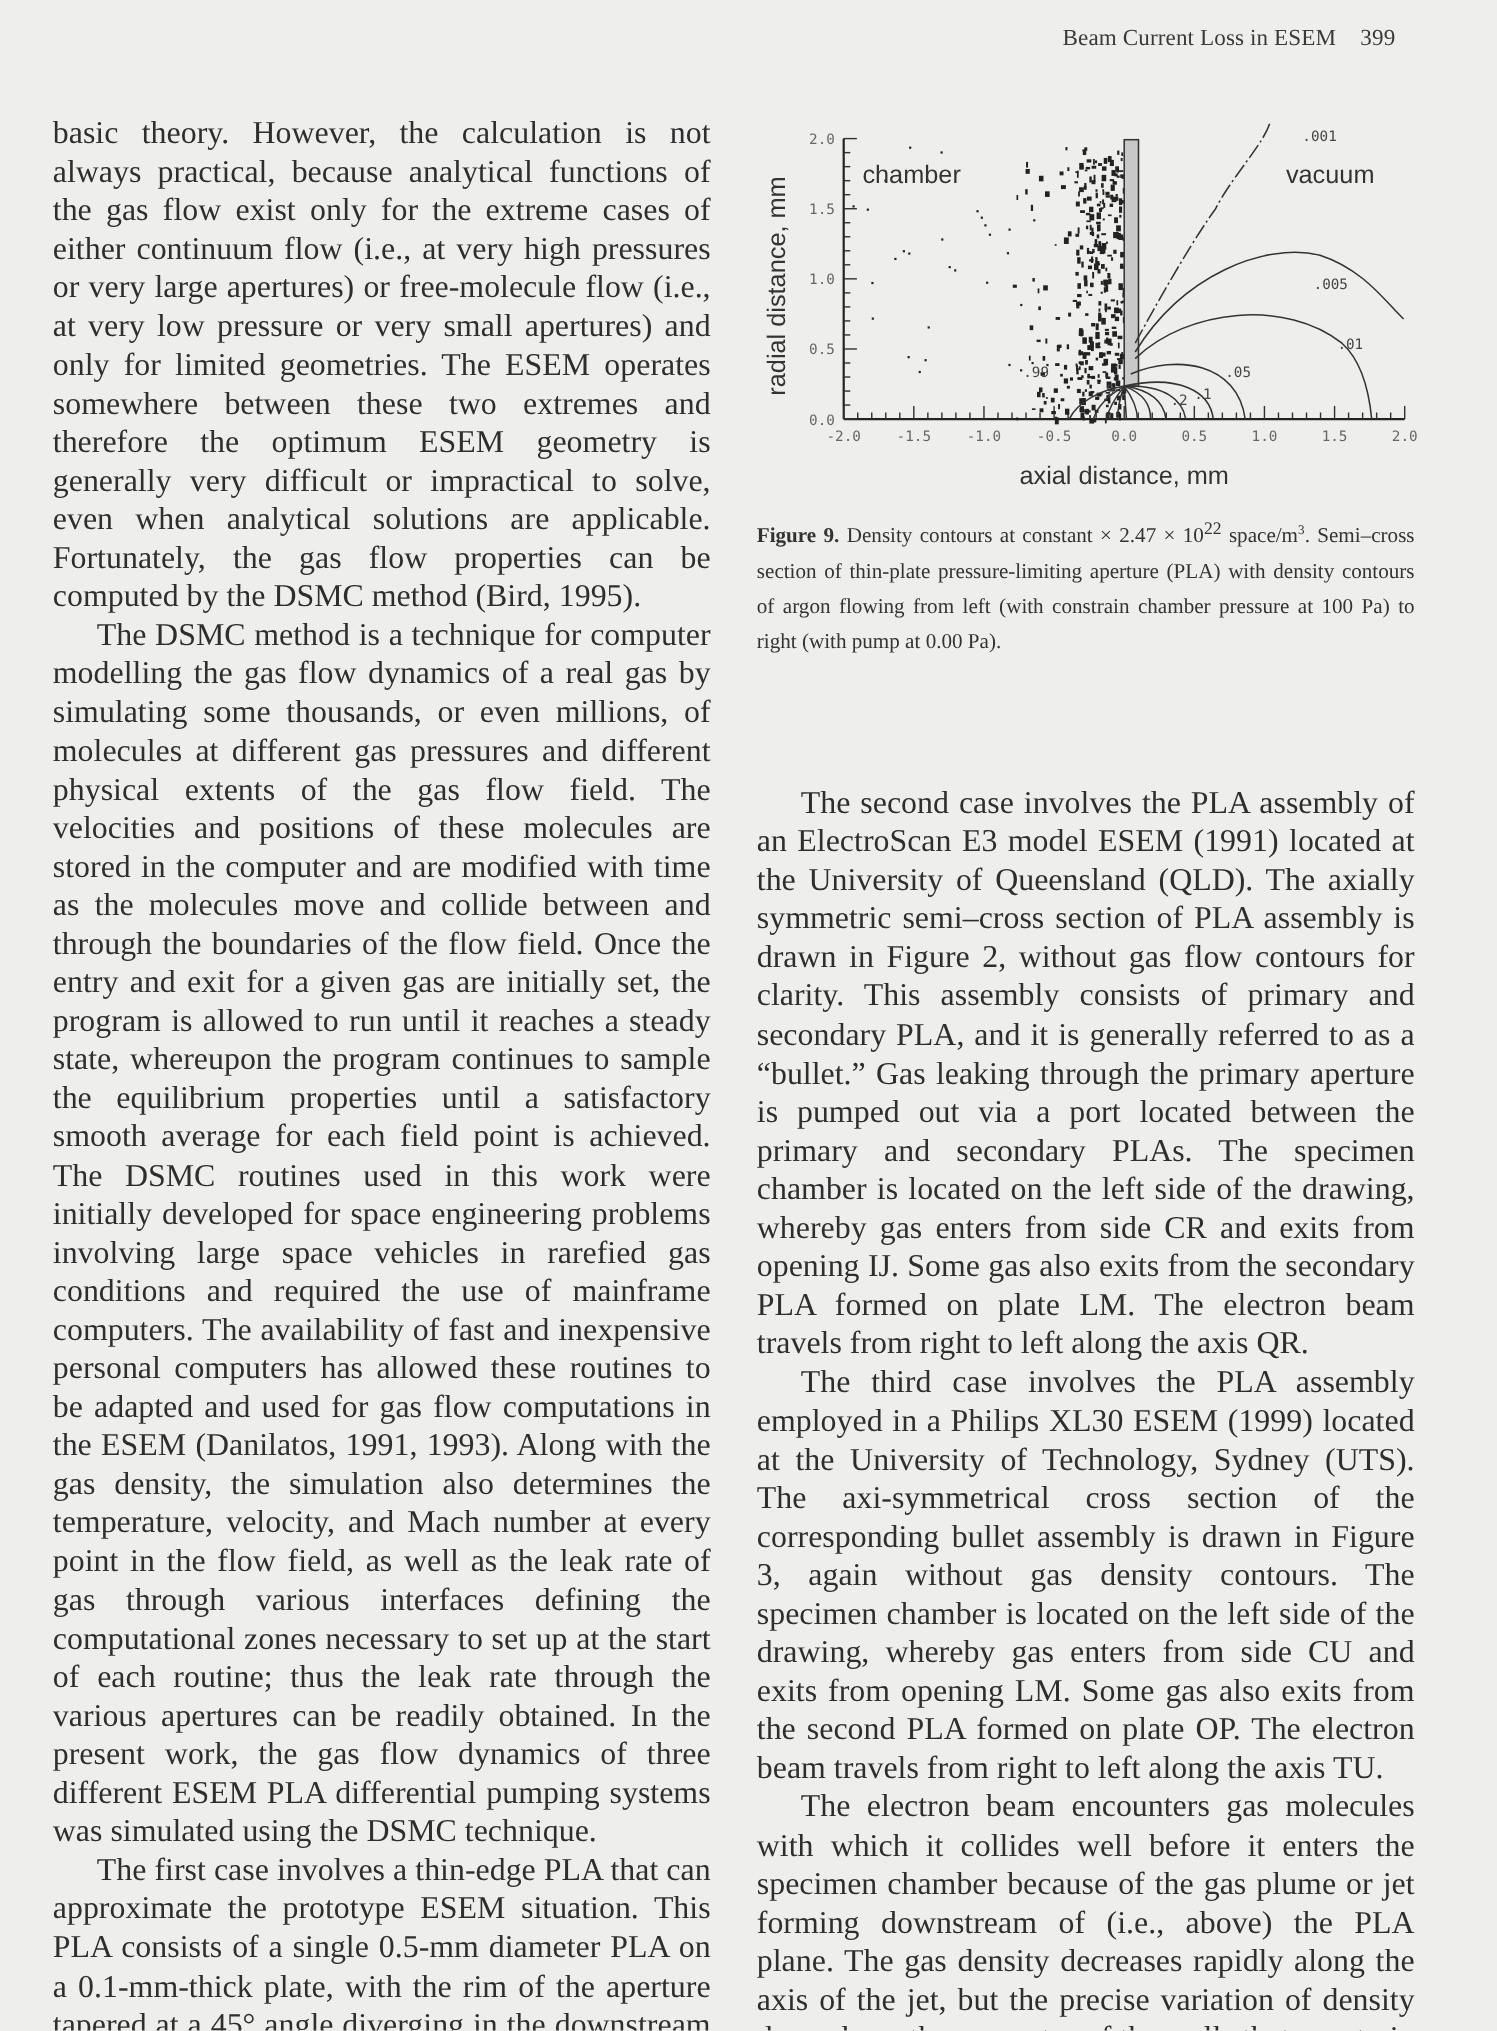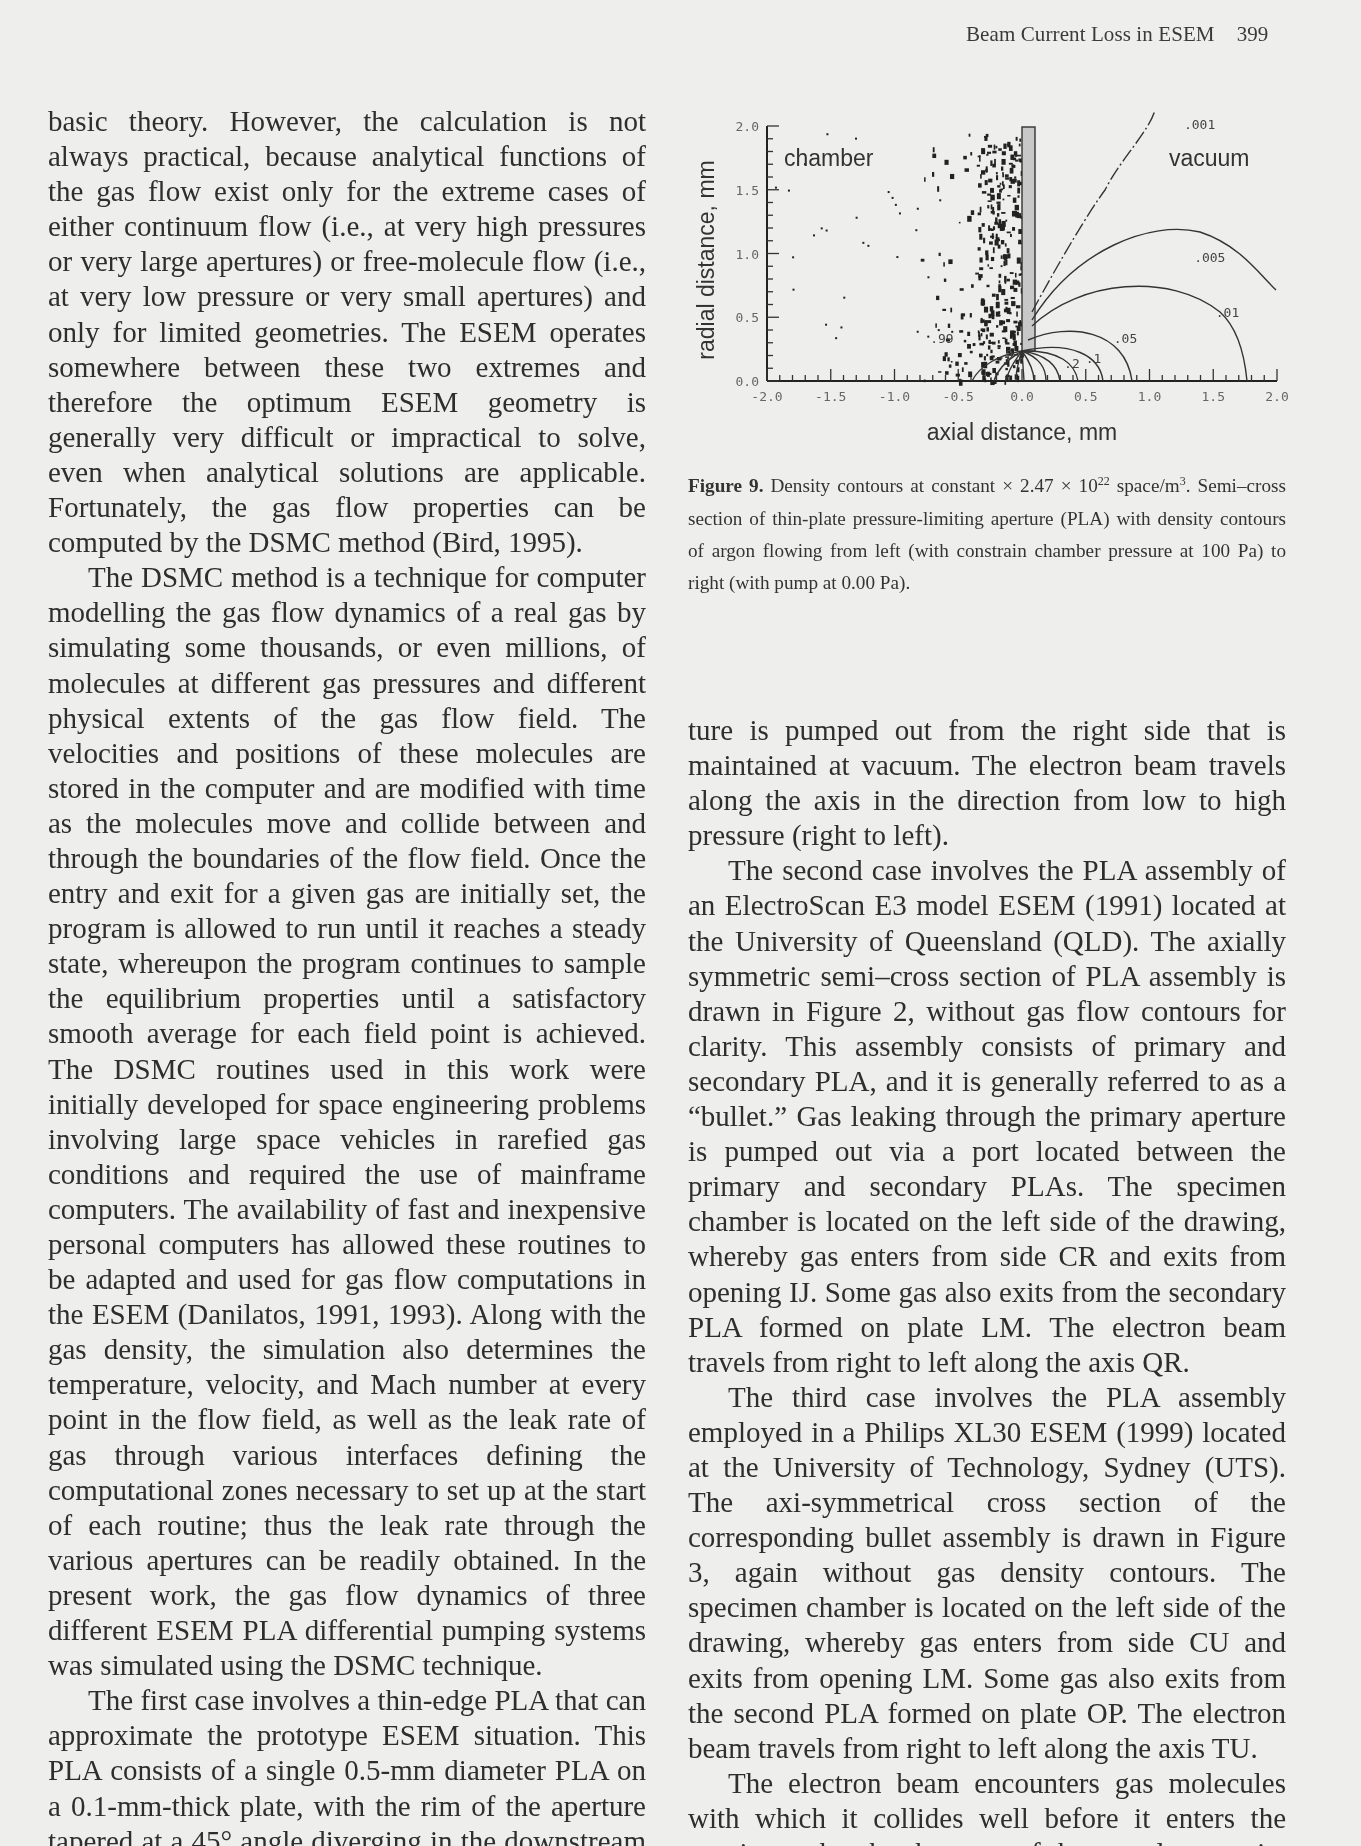--- a/index.html
+++ b/index.html
@@ -552,21 +552,20 @@
       </g>
 
     <text class="sans" x="104" y="66" font-size="23" fill="#333" id="lbl-chamber">chamber</text>
     <text class="sans" x="489" y="66" font-size="23" fill="#333" id="lbl-vacuum">vacuum</text>
 
     <text class="sans" x="342" y="340" text-anchor="middle" font-size="23" fill="#333" id="xlab">axial distance, mm</text>
   </svg>
 </div>
 
 <div class="caption">
-  <b>Figure 9.</b><span> Density contours at constant × 2.47 × 10</span><sup style="font-size:12px">22</sup><span> space/m</span><sup style="font-size:12px">3</sup><span>. Semi–cross section of thin-plate pressure-limiting aperture (PLA) with density contours of argon flowing from left (with constrain chamber pressure at 100 Pa) to right (with pump at 0.00 Pa).</span>
+  <b>Figure 9.</b><span> Density contours at constant × 2.47 × 10</span><sup style="font-size:16px">22</sup><span> space/m</span><sup style="font-size:12px">3</sup><span>. Semi–cross section of thin-plate pressure-limiting aperture (PLA) with density contours of argon flowing from left (with constrain chamber pressure at 100 Pa) to right (with pump at 0.00 Pa).</span>
 </div>
 
 <div class="col col-right">
-  <p>ture is pumped out from the right side that is maintained at vacuum. The electron beam travels along the axis in the direction from low to high pressure (right to left).</p>
   <p class="indent">The second case involves the PLA assembly of an ElectroScan E3 model ESEM (1991) located at the University of Queensland (QLD). The axially symmetric semi–cross section of PLA assembly is drawn in Figure 2, without gas flow contours for clarity. This assembly consists of primary and secondary PLA, and it is generally referred to as a “bullet.” Gas leaking through the primary aperture is pumped out via a port located between the primary and secondary PLAs. The specimen chamber is located on the left side of the drawing, whereby gas enters from side CR and exits from opening IJ. Some gas also exits from the secondary PLA formed on plate LM. The electron beam travels from right to left along the axis QR.</p>
   <p class="indent">The third case involves the PLA assembly employed in a Philips XL30 ESEM (1999) located at the University of Technology, Sydney (UTS). The axi-symmetrical cross section of the corresponding bullet assembly is drawn in Figure 3, again without gas density contours. The specimen chamber is located on the left side of the drawing, whereby gas enters from side CU and exits from opening LM. Some gas also exits from the second PLA formed on plate OP. The electron beam travels from right to left along the axis TU.</p>
   <p class="indent">The electron beam encounters gas molecules with which it collides well before it enters the specimen chamber because of the gas plume or jet forming downstream of (i.e., above) the PLA plane. The gas density decreases rapidly along the axis of the jet, but the precise variation of density depends on the geometry of the walls that constrain the gas.</p>
 </div>
 
 </body></html>

